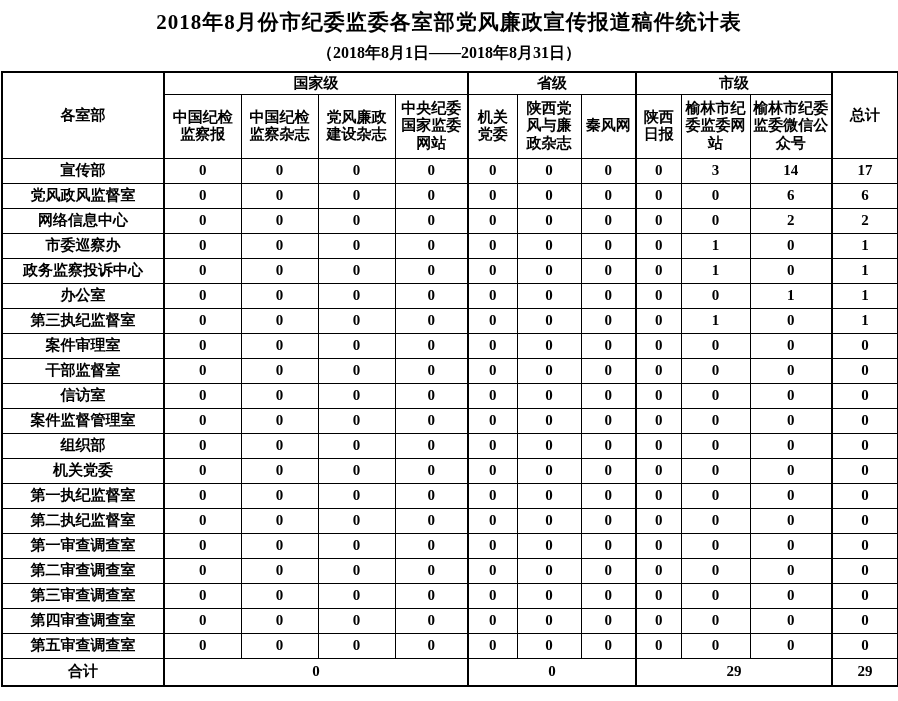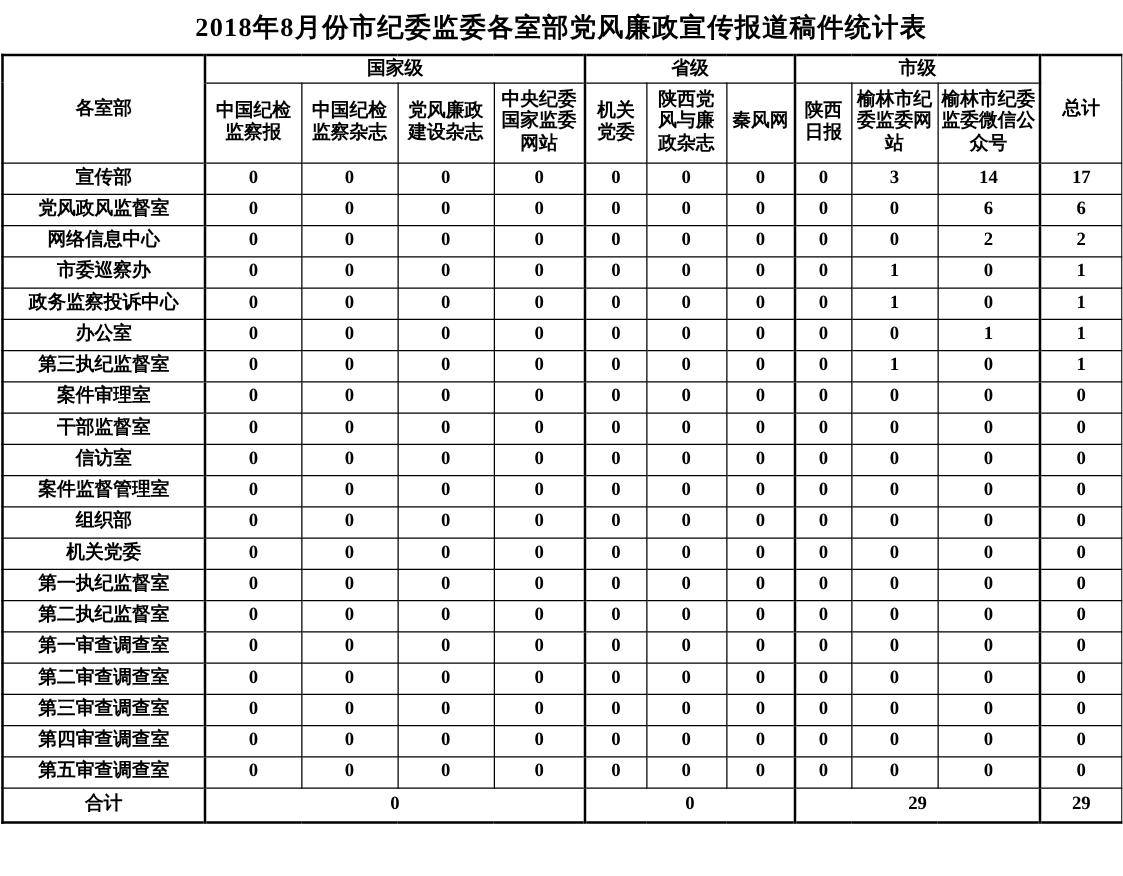--- a/index.html
+++ b/index.html
@@ -32,20 +32,21 @@
   thead tr.hr2 th { height: 64px; }
   tbody th, tbody td { height: 25px; }
   tfoot th, tfoot td { height: 28px; margin-top: 36px; }
   tbody th.rowlabel, tfoot th.rowlabel { font-size: 15px; }
 </style>
 </head>
 <body>
 
 <div class="page">
   <div class="title">2018年8月份市纪委监委各室部党风廉政宣传报道稿件统计表</div>
+  <div class="subtitle">（2018年8月1日——2018年8月31日）</div>
 
   <table class="stats">
     <colgroup>
         <col style="width: 162px;">
         <col style="width: 77px;">
         <col style="width: 77px;">
         <col style="width: 77px;">
         <col style="width: 73px;">
         <col style="width: 49px;">
         <col style="width: 64px;">

